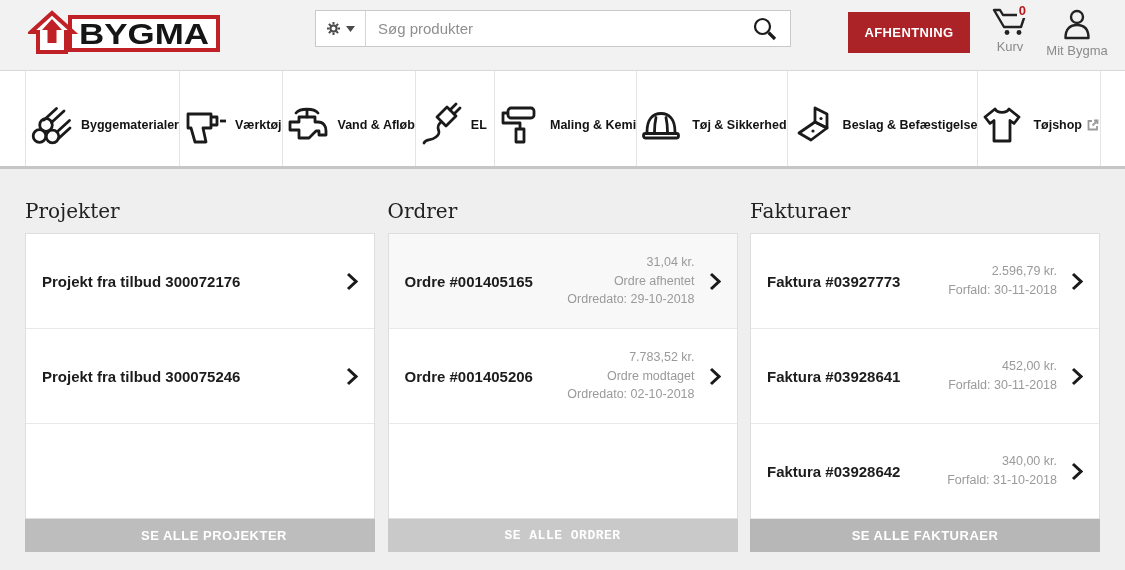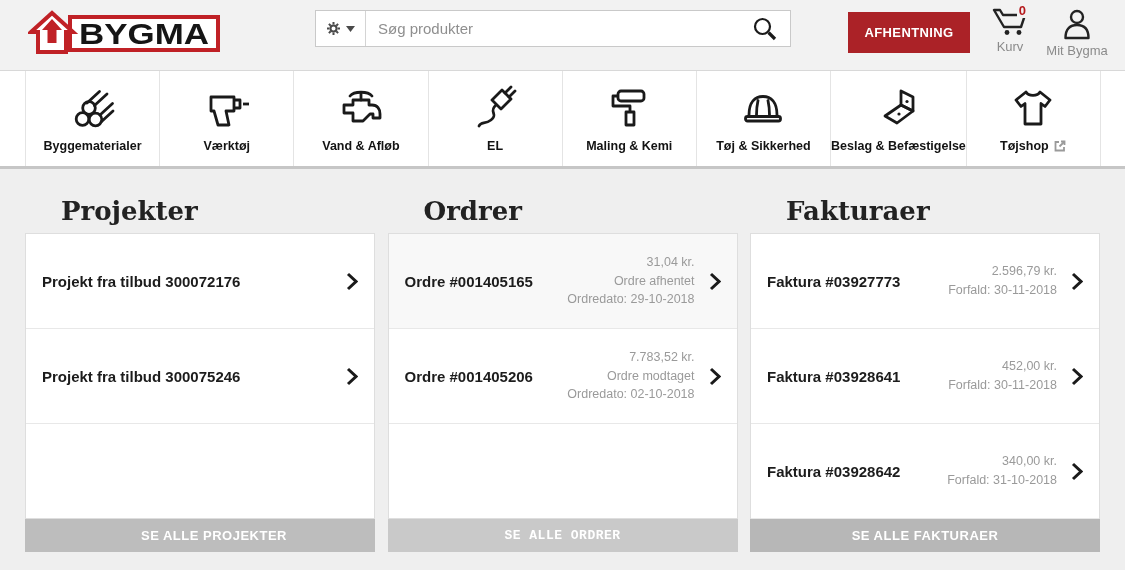--- a/index.html
+++ b/index.html
@@ -29,31 +29,31 @@
   .cart-badge { position:absolute; top:-4px; right:9px; color:#b5191c; font-weight:bold;
                 font-size:13px; background:#f2f2f2; padding:0 2px; line-height:1.1; }
   .account { left:1044px; width:66px; }
 
   
   .catbar { display:flex; height:99px; background:#fff; border-top:1px solid #d8d8d8;
             border-bottom:3px solid #c6c6c6; }
   .cat-spacer { width:26px; }
   .cat-spacer.left { border-right:1px solid #e4e4e4; }
   .cat-spacer.right { width:24px; border:none; }
-  .cat { flex:1; border-right:1px solid #e4e4e4; display:flex; flex-direction:column;
+  .cat { flex:1; border-right:1px solid #e4e4e4; display:flex; 
          align-items:center; padding-top:13px; gap:7px; cursor:pointer; text-decoration:none; }
   .cat-icon { height:48px; display:flex; align-items:center; justify-content:center; }
   .cat-label { font-weight:bold; font-size:12.5px; color:#131313; white-space:nowrap;
                display:flex; align-items:center; gap:4px; }
 
   
   .main { display:flex; gap:12.5px; padding:0 25px; }
   .col { flex:1; min-width:0; }
-  .col h2 { font-family:"DejaVu Serif", serif; font-weight:bold; font-size:26px;
-            color:#222; margin-top:27px; line-height:31px;margin-left:36px; }
+  .col h2 { font-family:"DejaVu Serif", serif; font-weight:normal; font-size:20px;
+            color:#222; margin-top:27px; line-height:31px; }
   .panel { margin-top:6px; background:#fff; border:1px solid #dedede; height:286px;
            display:flex; flex-direction:column; }
   .row { flex:0 0 95px; display:flex; align-items:center; padding:0 16px;
          border-bottom:1px solid #e8e8e8; background:#fff; cursor:pointer; }
   .row.shade { background:#f8f8f8; }
   .panel .row:last-of-type.no-border { border-bottom:none; }
   .filler { flex:1; background:#fff; }
   .row-label { font-weight:bold; font-size:15px; color:#1c1c1c; flex:1; }
   .row-meta { display:flex; flex-direction:column; text-align:right; color:#9a9a9a;
               font-size:12.5px; line-height:1.5; margin-right:14px; }

